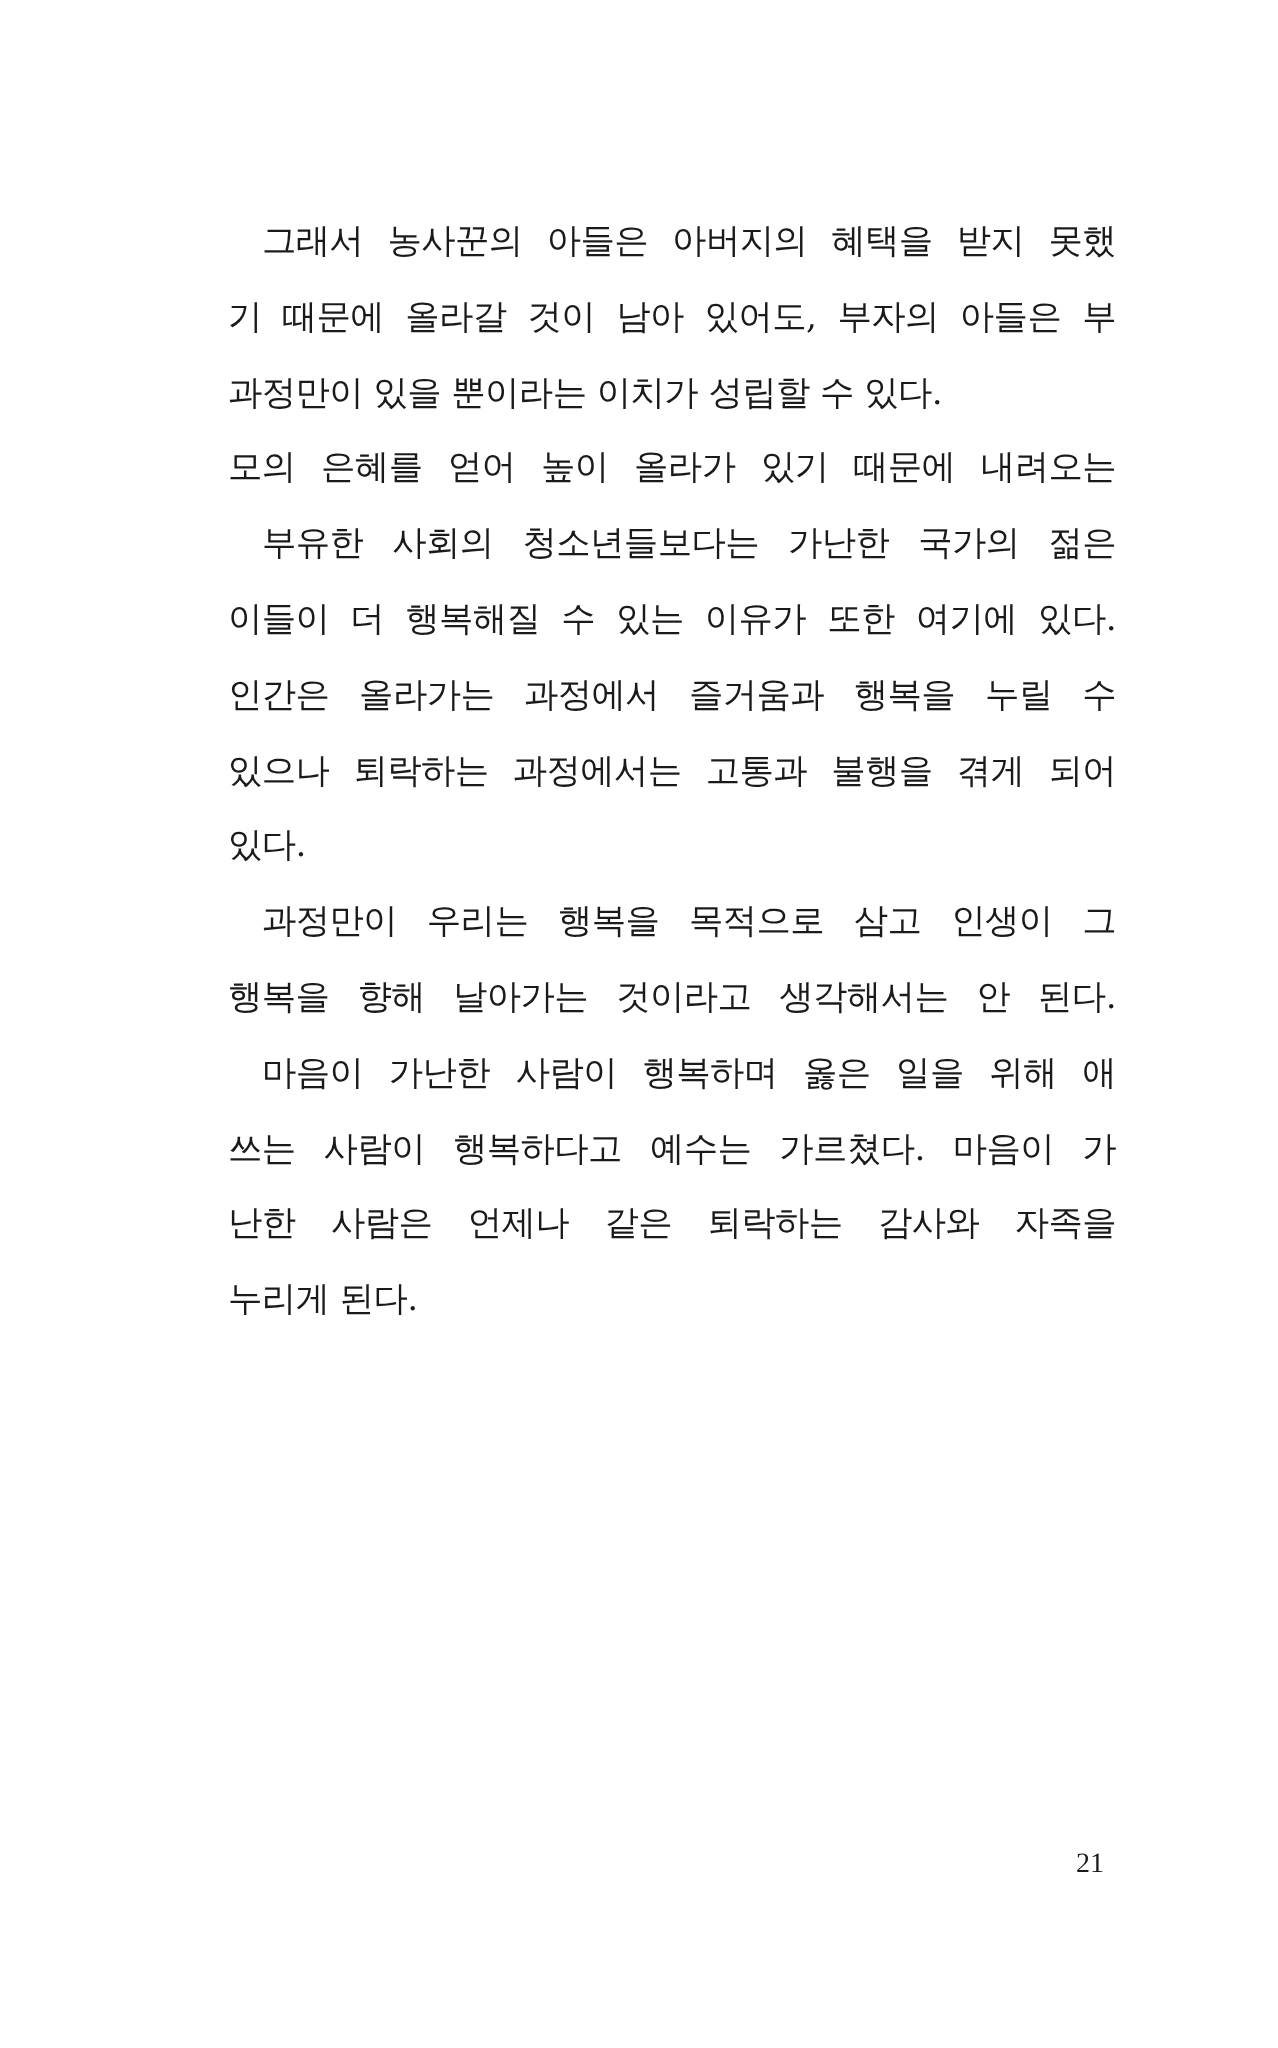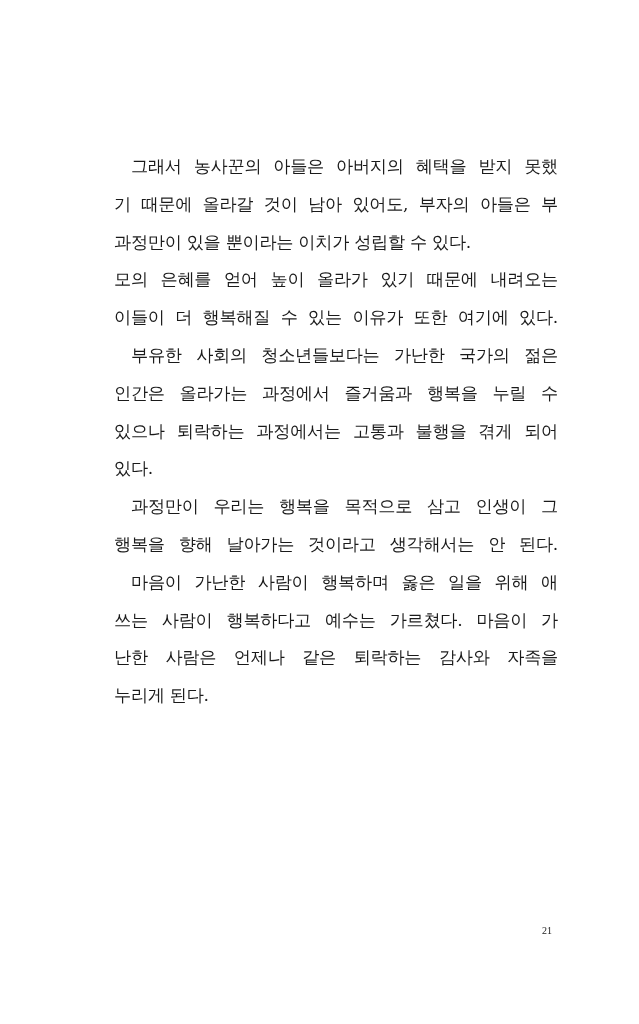--- a/index.html
+++ b/index.html
@@ -20,21 +20,20 @@
       left: 0; top: 0;
       width: 639px;
       height: 1024px;
       background: #ffffff;
     }
     .body-text {
       position: absolute;
       left: 114px;
       top: 103px;
       width: 444px;
-      margin-top: 45px;
     }
     .line {
       display: block;
       height: 37.8px;
       line-height: 37.8px;
       font-size: 17.2px;
       white-space: nowrap;
       text-align: justify;
       text-align-last: justify;
       letter-spacing: -0.3px;
@@ -45,37 +44,37 @@
     .line.last {
       text-align-last: left;
     }
     .page-number {
       position: absolute;
       left: 522px;
       top: 925px;
       width: 30px;
       text-align: right;
       font-family: "Liberation Serif", "DejaVu Serif", serif;
-      font-size: 10px;
+      font-size: 14px;
       color: #1a1a1a;
     }
   </style>
 </head>
 <body>
 
 <div class="page">
   <div class="body-text">
 
     <span class="line indent">그래서 농사꾼의 아들은 아버지의 혜택을 받지 못했</span>
     <span class="line">기 때문에 올라갈 것이 남아 있어도, 부자의 아들은 부</span>
     <span class="line last">과정만이 있을 뿐이라는 이치가 성립할 수 있다.</span>
     <span class="line">모의 은혜를 얻어 높이 올라가 있기 때문에 내려오는</span>
 
+    <span class="line indent">부유한 사회의 청소년들보다는 가난한 국가의 젊은</span>
     <span class="line">이들이 더 행복해질 수 있는 이유가 또한 여기에 있다.</span>
-    <span class="line indent">부유한 사회의 청소년들보다는 가난한 국가의 젊은</span>
     <span class="line">인간은 올라가는 과정에서 즐거움과 행복을 누릴 수</span>
     <span class="line">있으나 퇴락하는 과정에서는 고통과 불행을 겪게 되어</span>
     <span class="line last">있다.</span>
 
     <span class="line indent">과정만이 우리는 행복을 목적으로 삼고 인생이 그</span>
     <span class="line">행복을 향해 날아가는 것이라고 생각해서는 안 된다.</span>
 
     <span class="line indent">마음이 가난한 사람이 행복하며 옳은 일을 위해 애</span>
     <span class="line">쓰는 사람이 행복하다고 예수는 가르쳤다. 마음이 가</span>
     <span class="line">난한 사람은 언제나 같은 퇴락하는 감사와 자족을</span>

